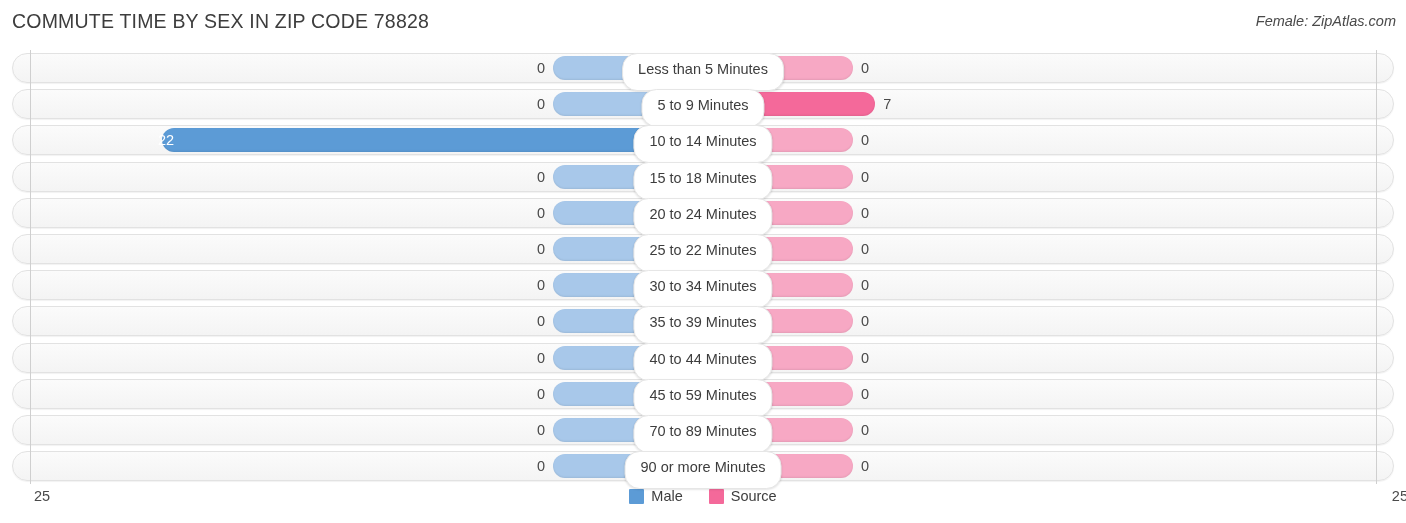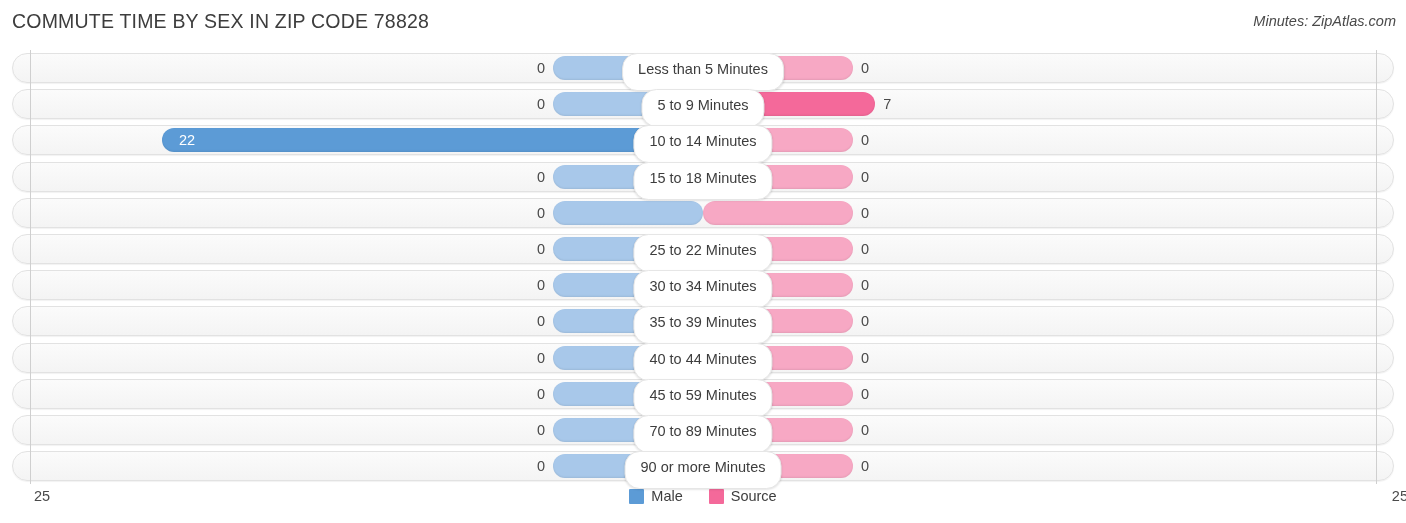--- a/index.html
+++ b/index.html
@@ -193,21 +193,21 @@
     border-radius: 1px;
   }
 </style>
 </head>
 <body>
 
 <div class="chart-wrap">
 
   <div class="header">
     <div class="chart-title">COMMUTE TIME BY SEX IN ZIP CODE 78828</div>
-    <div class="chart-source">Minutes: ZipAtlas.com</div>
+    <div class="chart-source">Female: ZipAtlas.com</div>
   </div>
 
   <div class="plot">
     <div class="axis-line left"></div>
     <div class="axis-line right"></div>
     <div class="rows" id="rows-container">
         <div class="row">
           <div class="track"></div>
           <div class="bar male" style="left: 553px; width: 150px;"></div>
           <div class="bar female" style="left: 703px; width: 150px;"></div>
@@ -220,38 +220,39 @@
           <div class="bar male" style="left: 553px; width: 150px;"></div>
           <div class="bar female strong" style="left: 703px; width: 172.2px;"></div>
           <div class="val left" style="left: 501px; width: 44px;">0</div>
           <div class="val right" style="left: 883.2px;">7</div>
           <div class="cat-pill">5 to 9 Minutes</div>
         </div>
         <div class="row">
           <div class="track"></div>
           <div class="bar male strong" style="left: 161.8px; width: 541.2px;"></div>
           <div class="bar female" style="left: 703px; width: 150px;"></div>
-          <div class="val left inside" style="left: 179px; text-align: center; z-index: 6;">22</div>
+          <div class="val left inside" style="left: 158px; text-align: center; z-index: 6;">22</div>
           <div class="val right" style="left: 861px;">0</div>
           <div class="cat-pill">10 to 14 Minutes</div>
         </div>
         <div class="row">
           <div class="track"></div>
           <div class="bar male" style="left: 553px; width: 150px;"></div>
           <div class="bar female" style="left: 703px; width: 150px;"></div>
           <div class="val left" style="left: 501px; width: 44px;">0</div>
           <div class="val right" style="left: 861px;">0</div>
           <div class="cat-pill">15 to 18 Minutes</div>
         </div>
         <div class="row">
           <div class="track"></div>
           <div class="bar male" style="left: 553px; width: 150px;"></div>
           <div class="bar female" style="left: 703px; width: 150px;"></div>
           <div class="val left" style="left: 501px; width: 44px;">0</div>
           <div class="val right" style="left: 861px;">0</div>
+          <div class="cat-pill">20 to 24 Minutes</div>
         </div>
         <div class="row">
           <div class="track"></div>
           <div class="bar male" style="left: 553px; width: 150px;"></div>
           <div class="bar female" style="left: 703px; width: 150px;"></div>
           <div class="val left" style="left: 501px; width: 44px;">0</div>
           <div class="val right" style="left: 861px;">0</div>
           <div class="cat-pill">25 to 22 Minutes</div>
         </div>
         <div class="row">

